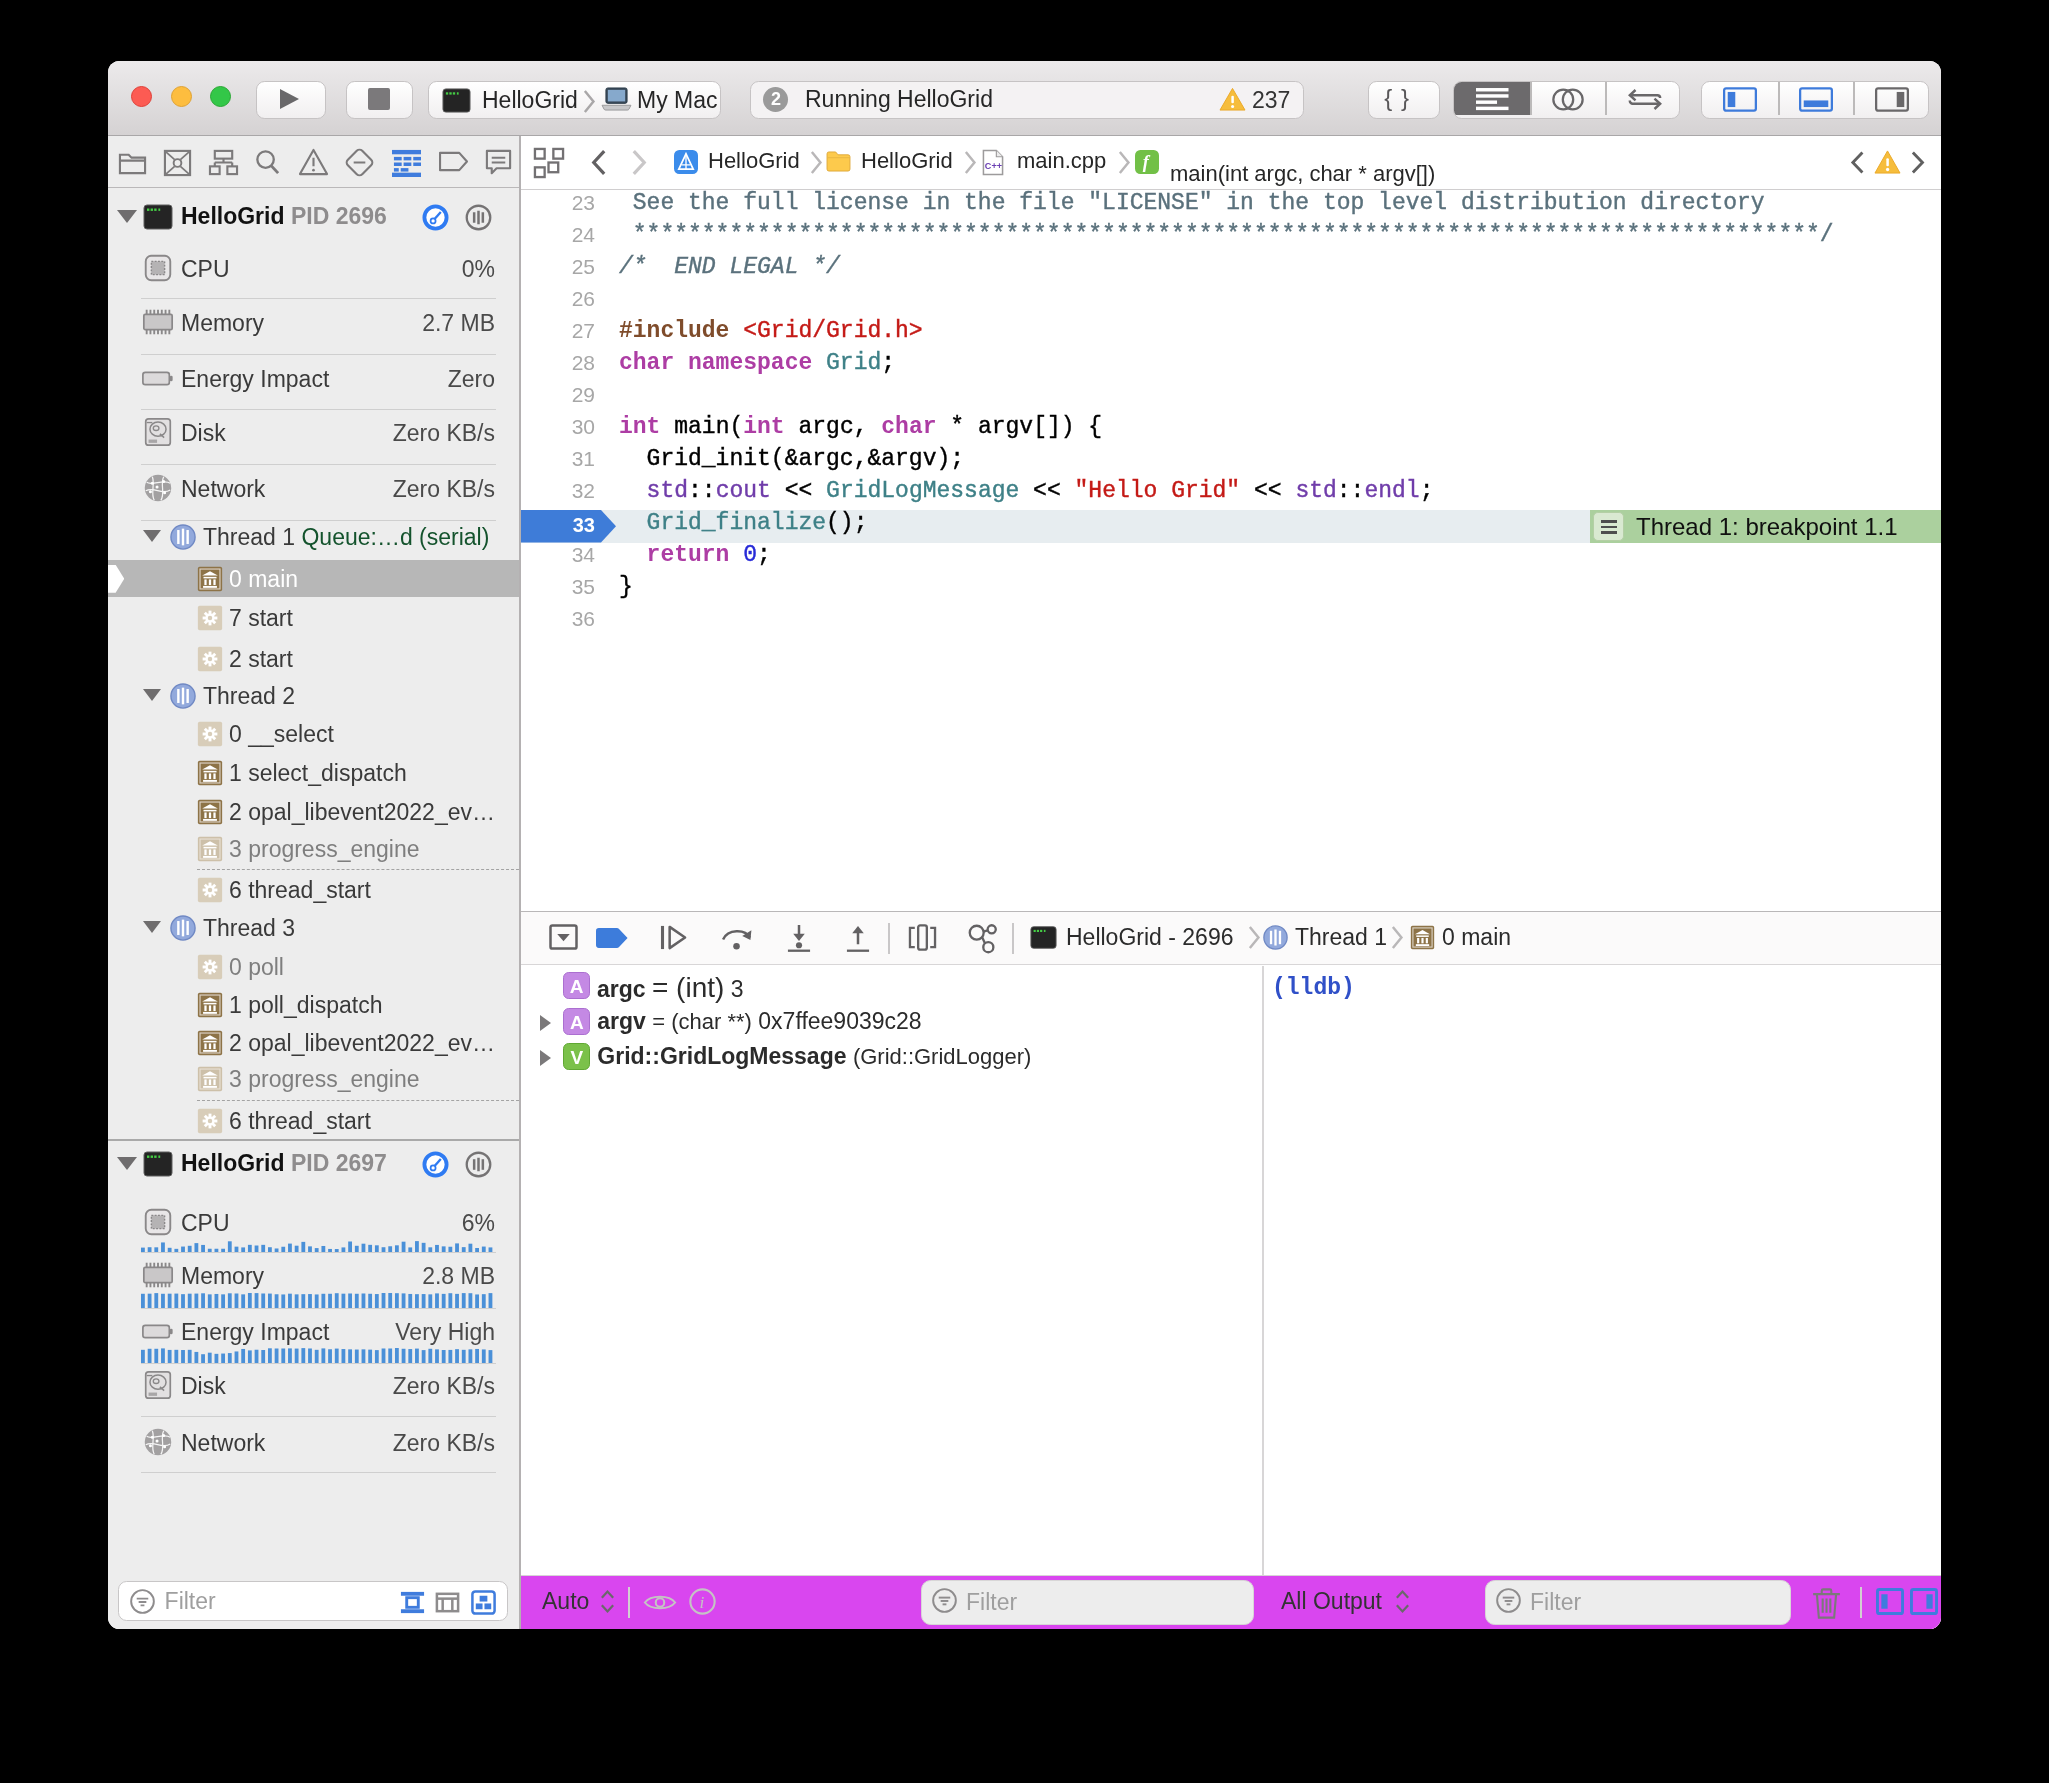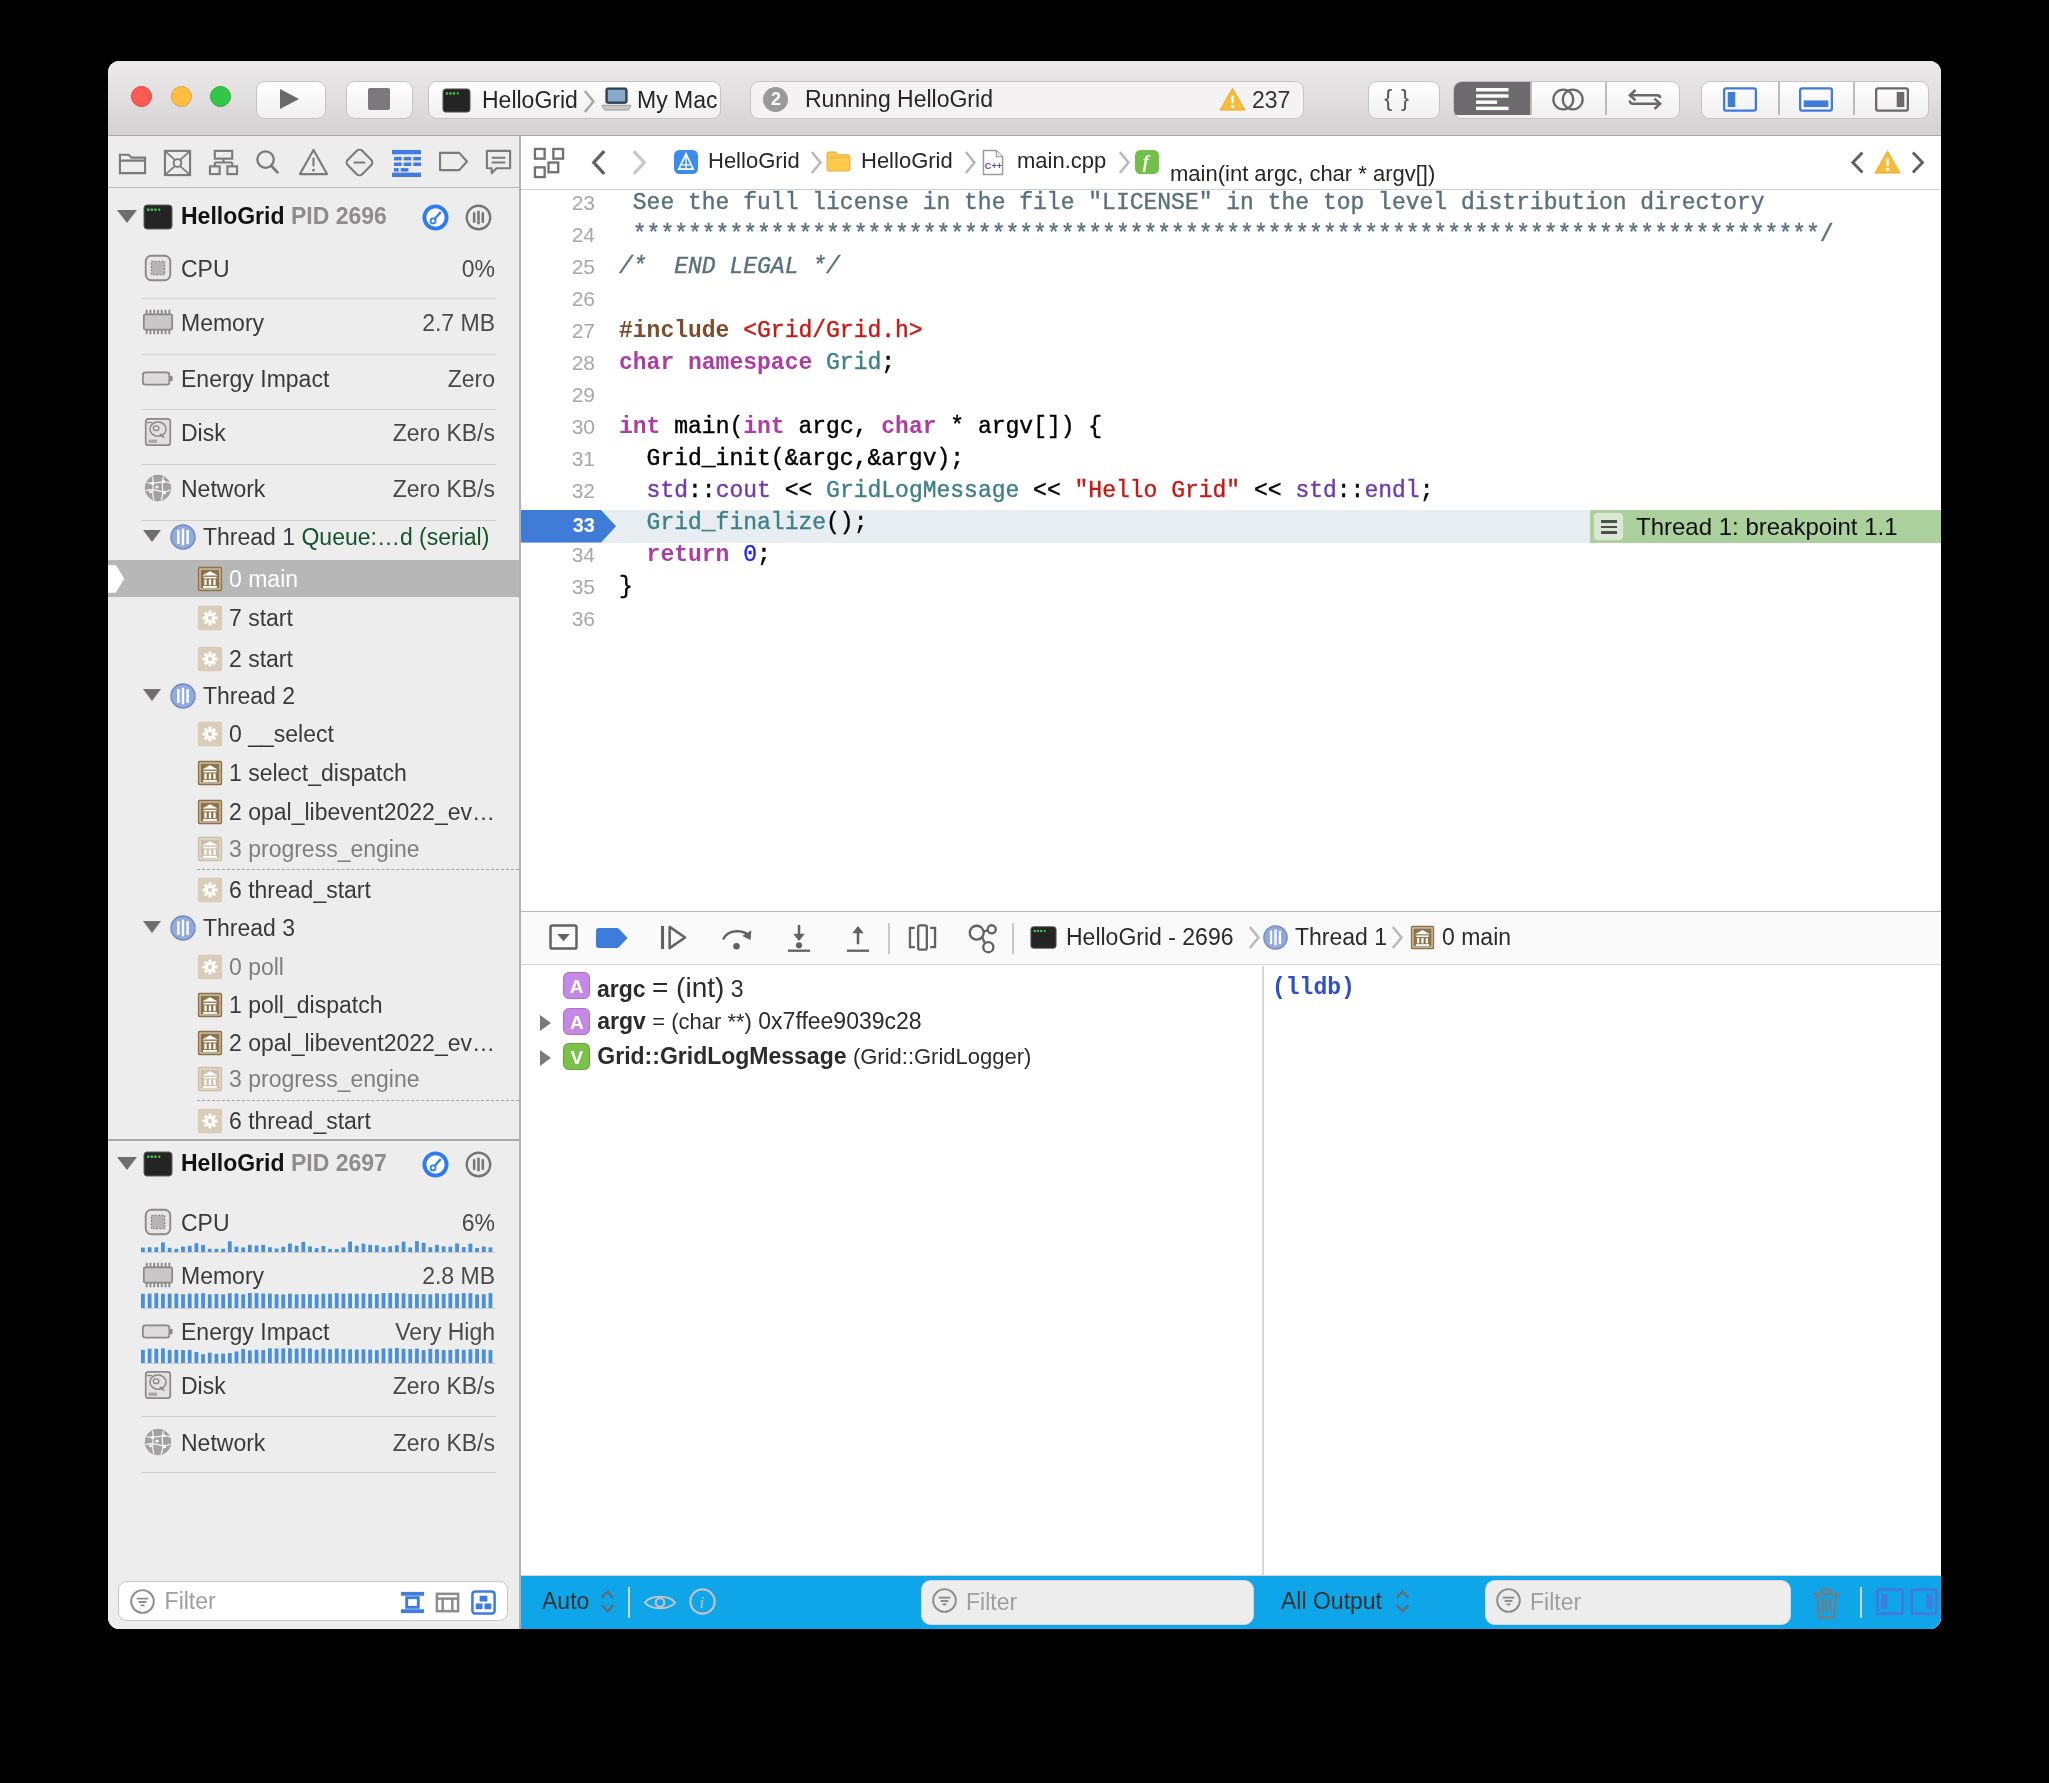--- a/index.html
+++ b/index.html
@@ -26,21 +26,21 @@
 #jumpbar { position:absolute; left:0; top:0; width:1420px; height:54px; border-bottom:1.9px solid #d0cecf; background:#fff; }
 .jtxt { font-size:22px; color:#262626; white-space:nowrap; }
 #code { position:absolute; left:98px; top:51px; font-family:"Liberation Mono", monospace; font-size:23px; line-height:32px; white-space:pre; -webkit-text-stroke:0.4px; }
 #code .kw { font-weight:bold; -webkit-text-stroke:0; }
 #gutter { position:absolute; left:0px; top:51px; width:74px; text-align:right; font-size:21px; line-height:32px; color:#a7a7a7; }
 
 #debug { position:absolute; left:413px; top:850px; width:1420px; height:718px; background:#fff; border-top:1.9px solid #b9b7b8; }
 #dbgbar { position:absolute; left:0; top:0; width:1420px; height:53px; background:#fbfafa; border-bottom:1.9px solid #d8d6d7; }
 .dtxt { font-size:23px; color:#2b2b2b; white-space:nowrap; }
 .badge { position:absolute; width:27px; height:27px; border-radius:5.7px; color:#fff; font-size:19px; font-weight:bold; text-align:center; line-height:27px; }
-#botbar { position:absolute; left:0; top:663px; width:1420px; height:54px; background:#0ea5e9; border-top:1.9px solid #d6d4d5; }
+#botbar { position:absolute; left:0; top:663px; width:1420px; height:54px; background:#d946ef; border-top:1.9px solid #d6d4d5; }
 .ffield { position:absolute; height:45px; background:#ededed; border:1.9px solid #d8d6d7; border-radius:9.6px; }
 .fph { position:absolute; top:8.6px; font-size:23px; color:#9f9f9f; }
 svg { display:block; }
 </style>
 </head>
 <body>
 <div id="win">
   <div id="toolbar">
     <div class="tl" style="left:23px; background:#fc5b53; border:1px solid #df4038;"></div>
     <div class="tl" style="left:63px; background:#fdbd3f; border:1px solid #dfa234;"></div>

